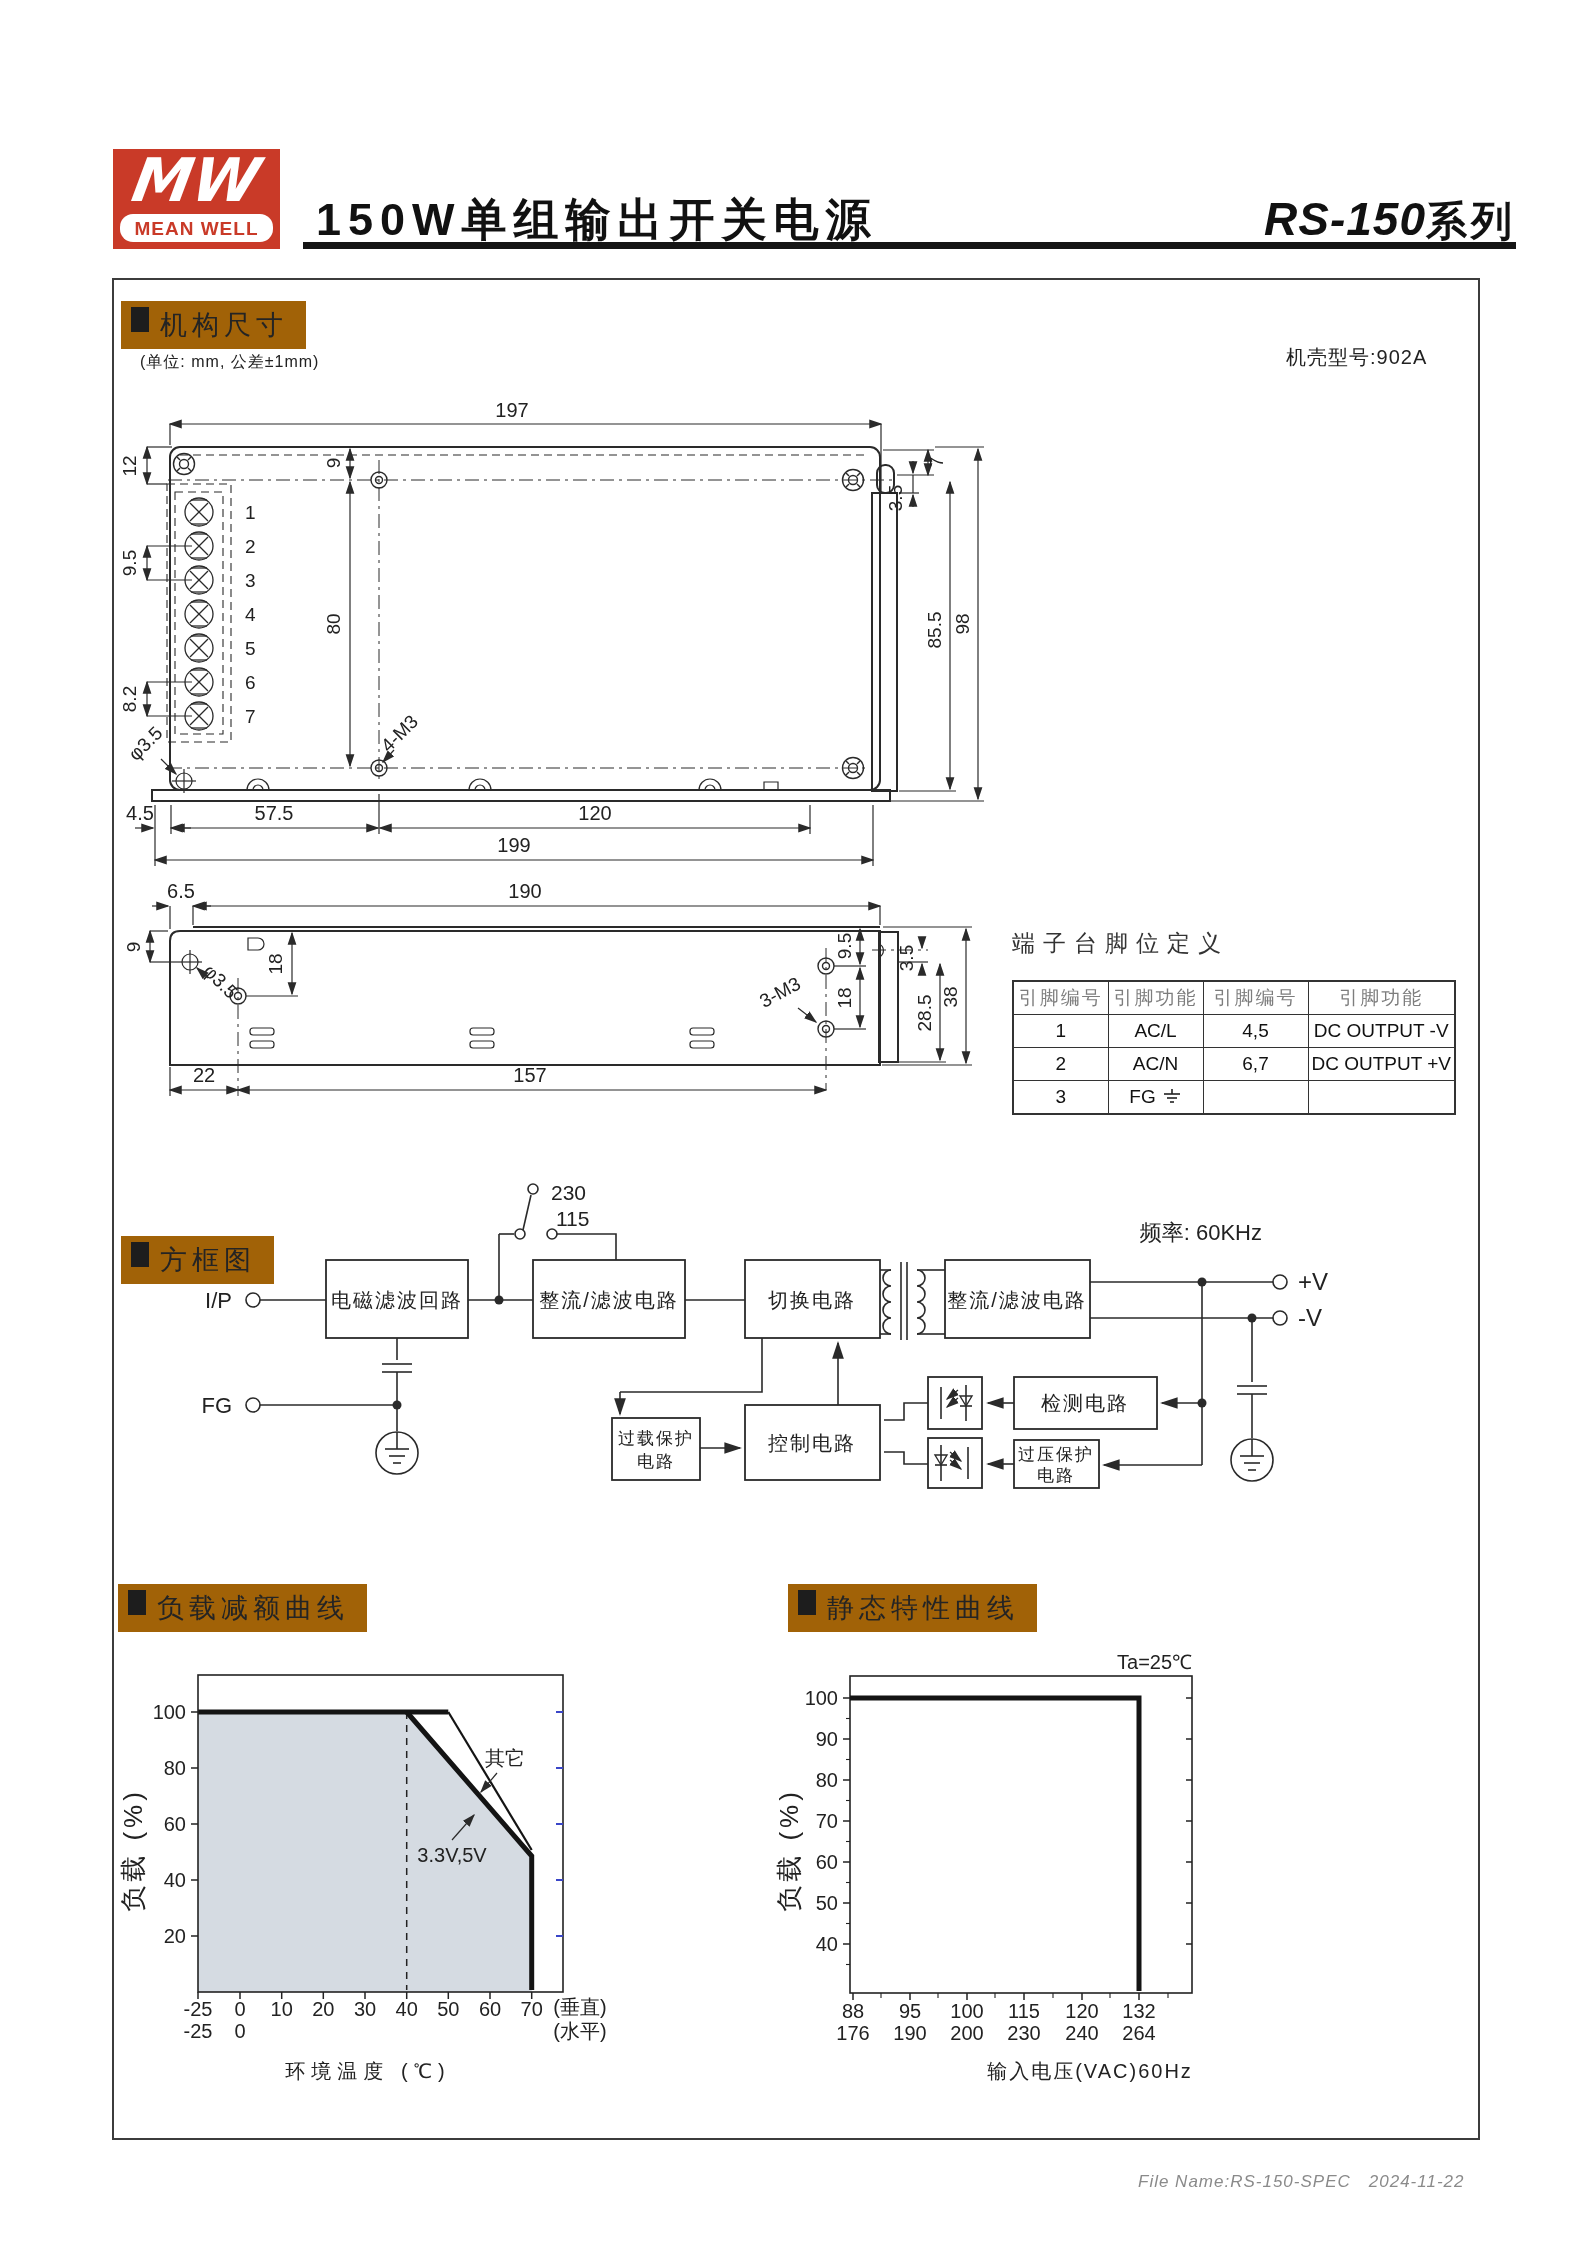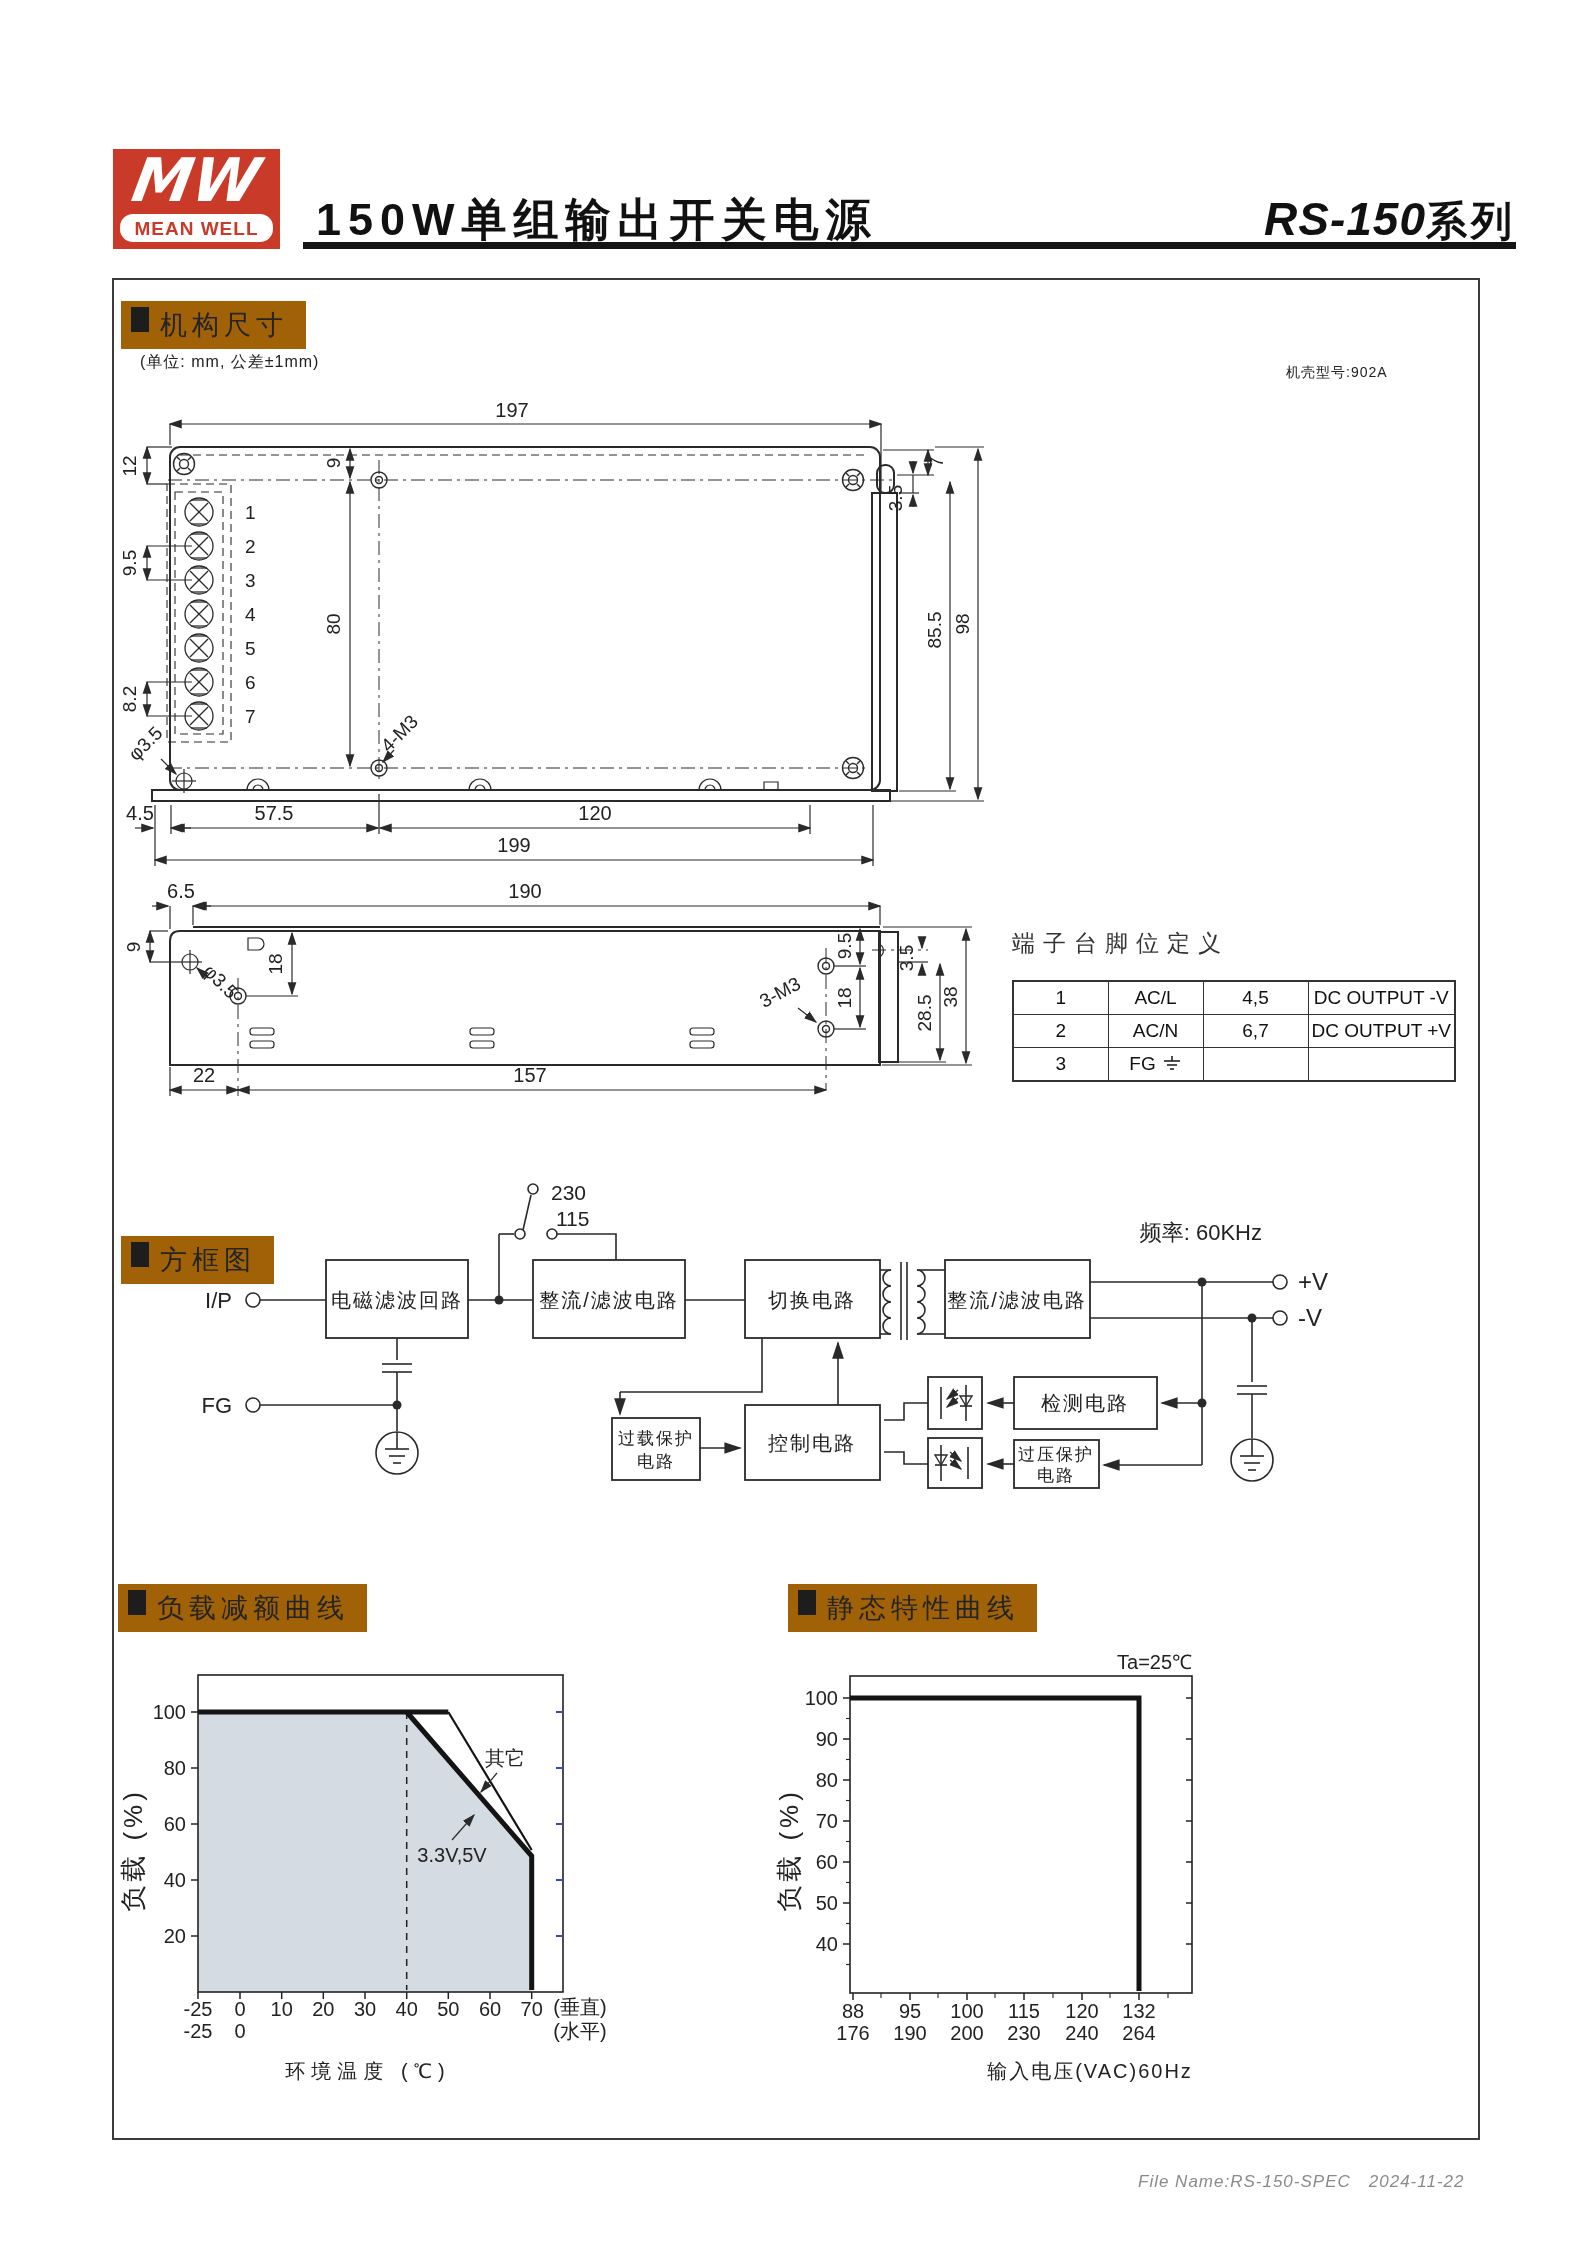--- a/index.html
+++ b/index.html
@@ -60,21 +60,21 @@
   <b>RS-150</b><span>系列</span>
 </div>
 <div class="abs title-rule"></div>
 <div class="abs main-border"></div>
 
 <div class="abs sec" style="left:121px;top:301px;">
   <span class="sq"></span>
   <span>机构尺寸</span>
 </div>
 <div class="abs note" style="left:140px;top:352px;">(单位: mm, 公差±1mm)</div>
-<div class="abs note" style="left:1286px;top:364px;font-size:14px;">机壳型号:902A</div>
+<div class="abs note" style="left:1286px;top:344px;font-size:20px;">机壳型号:902A</div>
 
 <div class="abs sec" style="left:121px;top:1236px;">
   <span class="sq"></span>
   <span>方框图</span>
 </div>
 <div class="abs sec" style="left:118px;top:1584px;">
   <span class="sq"></span>
   <span>负载减额曲线</span>
 </div>
 <div class="abs sec" style="left:788px;top:1584px;">
@@ -85,20 +85,26 @@
 <div class="abs pin-wrap">
   <div class="pin-title">端子台脚位定义</div>
   <table class="pin">
     <colgroup>
         <col style="width:95px">
         <col style="width:95px">
         <col style="width:105px">
         <col style="width:147px">
       </colgroup>
     <tbody>
+        <tr>
+      <th>引脚编号</th>
+      <th>引脚功能</th>
+      <th>引脚编号</th>
+      <th>引脚功能</th>
+    </tr>
     <tr>
       <td>1</td>
       <td>AC/L</td>
       <td>4,5</td>
       <td>DC OUTPUT -V</td>
     </tr>
     <tr>
       <td>2</td>
       <td>AC/N</td>
       <td>6,7</td>

